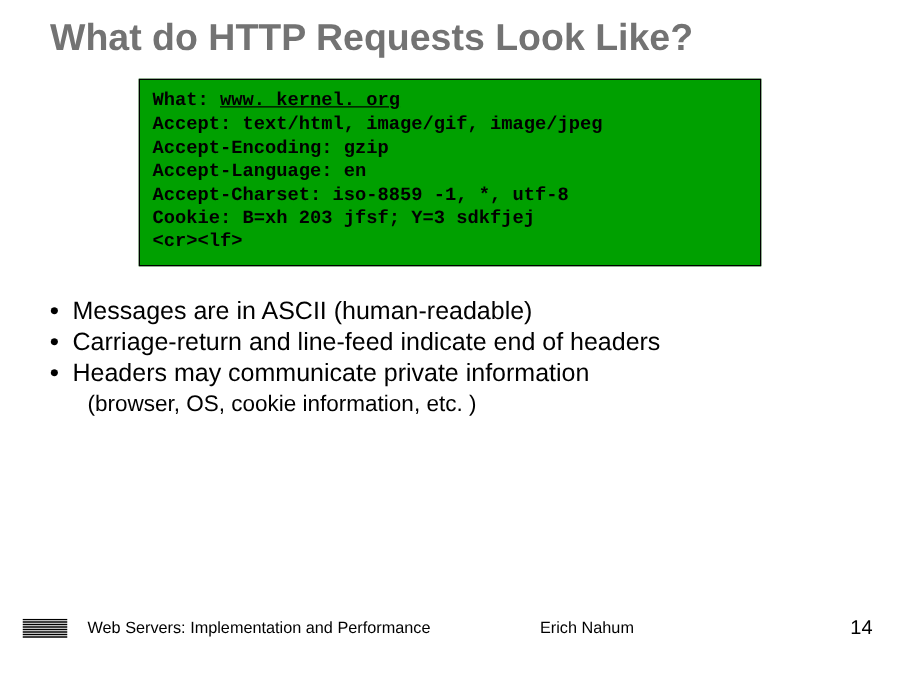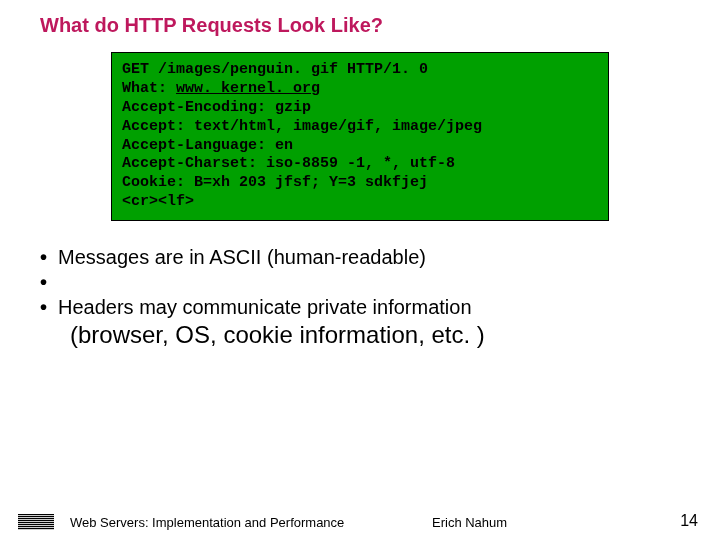--- a/index.html
+++ b/index.html
@@ -7,22 +7,22 @@
     padding: 0;
     width: 720px;
     height: 540px;
     background: #ffffff;
     font-family: "Comic Sans MS", "Comic Sans", cursive, sans-serif;
     color: #000;
     overflow: hidden;
     position: relative;
   }
   .title {
-    color: #be185d;
-    font-size: 20px;
+    color: #737373;
+    font-size: 30px;
     font-weight: bold;
     margin: 14px 30px 16px 40px;
     line-height: 1.1;
   }
   .codebox {
     margin: 0 auto 24px auto;
     width: 476px;
     background: #00a000;
     border: 1px solid #000;
     padding: 8px 10px 8px 10px;
@@ -47,30 +47,30 @@
   }
   .bullets .dot {
     width: 18px;
     flex: 0 0 18px;
     text-align: left;
     font-weight: bold;
     font-size: 20px;
   }
   .bullets .sub {
     margin-left: 30px;
-    font-size: 24px;
+    font-size: 18px;
   }
   .footer {
     position: absolute;
     left: 0;
     right: 0;
     bottom: 10px;
     height: 36px;
     display: flex;
-    align-items: flex-end;
+    align-items: flex-start;
     font-size: 14px;
   }
   .ibm {
     margin-left: 18px;
     margin-right: 12px;
   }
   .ibm-bars {
     display: inline-block;
     vertical-align: middle;
   }
@@ -88,37 +88,37 @@
     right: 22px;
     font-size: 16px;
   }
 </style>
 </head>
 <body>
 
 <div class="title">What do HTTP Requests Look Like?</div>
 
 <div class="codebox">
-  <div>GET /images/penguin. gif HTTP/1. 0</div>
   <div><span>What: </span><span class="u">www. kernel. org</span></div>
+  <div>Accept: text/html, image/gif, image/jpeg</div>
   <div>Accept-Encoding: gzip</div>
-  <div>Accept: text/html, image/gif, image/jpeg</div>
   <div>Accept-Language: en</div>
   <div>Accept-Charset: iso-8859 -1, *, utf-8</div>
   <div>Cookie: B=xh 203 jfsf; Y=3 sdkfjej</div>
   <div>&lt;cr&gt;&lt;lf&gt;</div>
 </div>
 
 <div class="bullets">
   <div class="line">
     <span class="dot">•</span>
     <span>Messages are in ASCII (human-readable)</span>
   </div>
   <div class="line">
     <span class="dot">•</span>
+    <span>Carriage-return and line-feed indicate end of headers</span>
   </div>
   <div class="line">
     <span class="dot">•</span>
     <span>Headers may communicate private information</span>
   </div>
   <div class="sub">(browser, OS, cookie information, etc. )</div>
 </div>
 
 <div class="footer">
   <span class="ibm">

